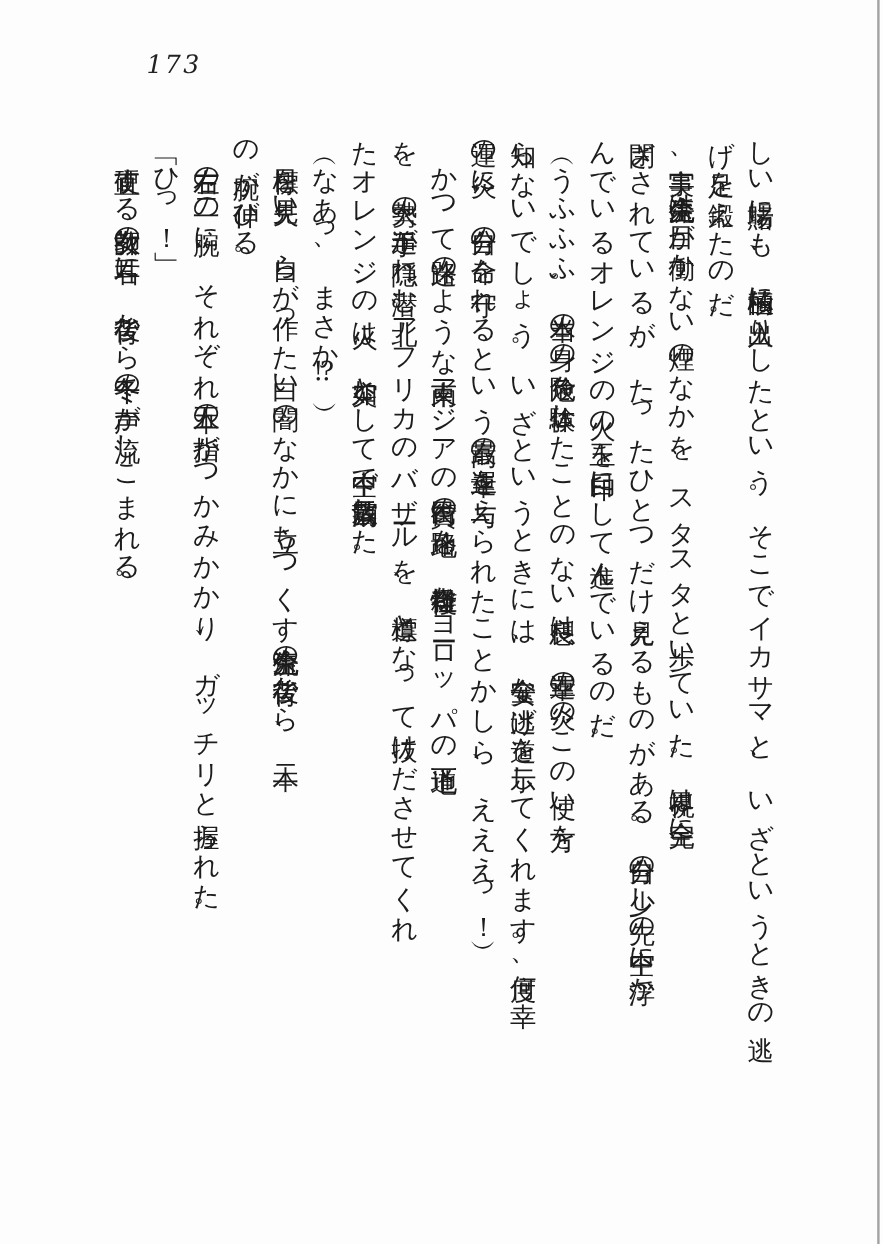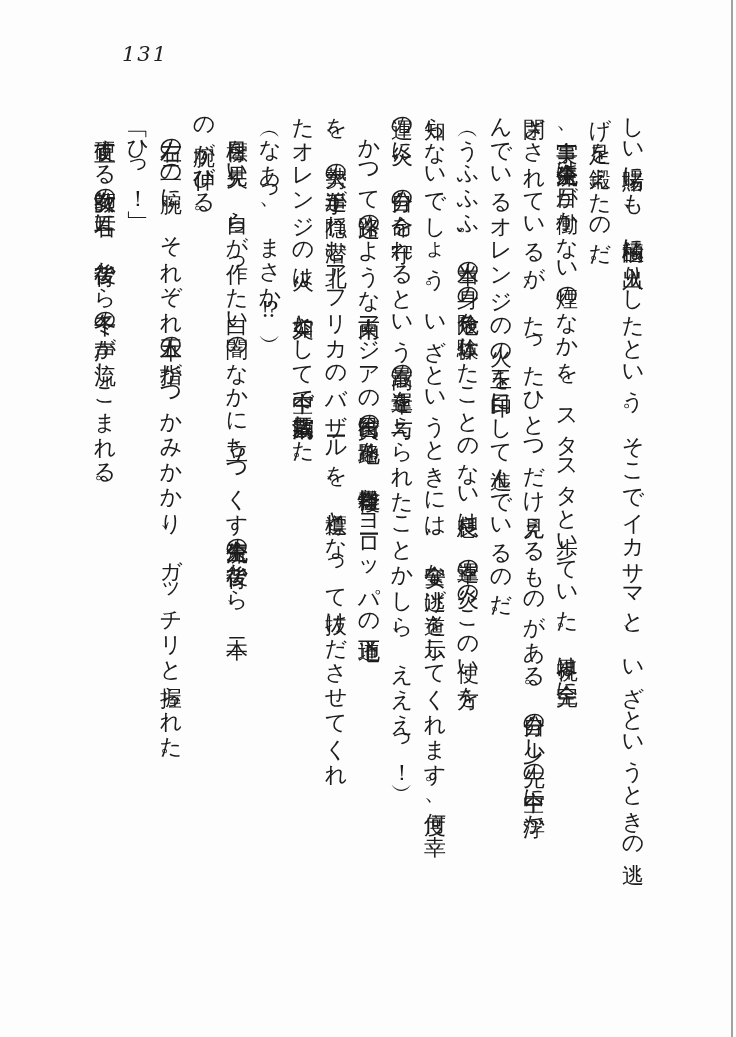--- a/index.html
+++ b/index.html
@@ -49,21 +49,21 @@
     width: 2px;
     height: 1037px;
     background: #a2a2a2;
   }
 </style>
 </head>
 <body>
 
 <div class="page-edge-line"></div>
 
-<div class="page-number">131</div>
+<div class="page-number">173</div>
 
 <div class="text-block">
   <div class="col">しい賭場にも、積極的に出入りしたという。そこでイカサマと、いざというときの逃</div>
   <div class="col">げ足を鍛えたのだ。</div>
   <div class="col indent">事実、流奈先生は目が働かない煙のなかを、スタスタと歩いていた。視界は完全に</div>
   <div class="col">閉ざされているが、たったひとつだけ見えるものがある。自分の少し先の空中に浮か</div>
   <div class="col">んでいるオレンジの火の玉を目印にして進んでいるのだ。</div>
   <div class="col indent">（うふふふ。本当の身の危険を体験したことのない想良は、幸運の炎のこの使い方を</div>
   <div class="col">知らないでしょう。いざというときには、安全な逃げ道を示してくれます。何度、幸</div>
   <div class="col">運の炎に、自分の命を守れるという最高の幸運を与えられたことかしら、えええっ！）</div>

